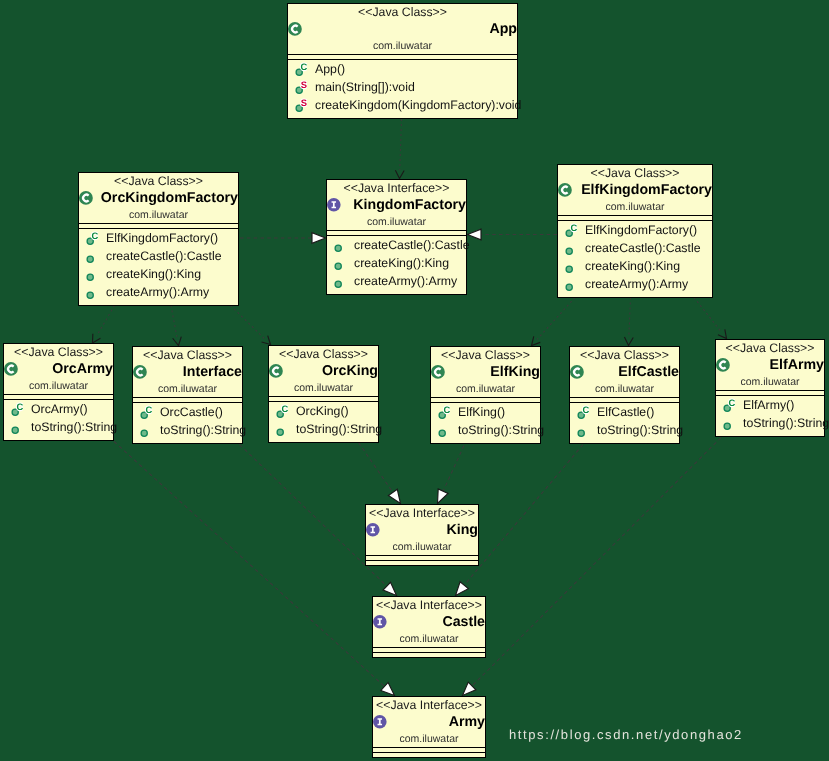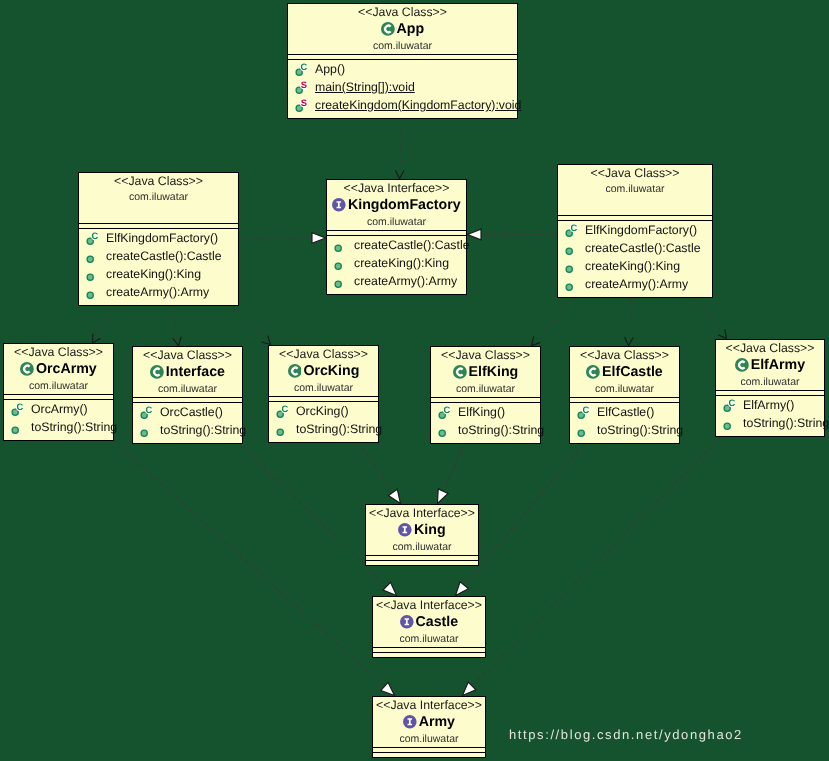--- a/index.html
+++ b/index.html
@@ -8,32 +8,32 @@
        font-family:"Liberation Sans",sans-serif;
        -webkit-font-smoothing:antialiased;text-rendering:geometricPrecision;}
   #canvas{position:relative;width:829px;height:761px;background:#14532d;overflow:hidden;}
   #edges{position:absolute;left:0;top:0;width:829px;height:761px;pointer-events:none;}
   .node{position:absolute;box-sizing:border-box;background:#fcfccd;
         border:1px solid #000;}
   .nhead{box-sizing:border-box;text-align:center;border-bottom:1px solid #000;
          position:relative;}
   .stereo{font-size:12.3px;line-height:16px;color:#1a1a1a;padding-top:0px;}
   .nname{font-size:14.2px;font-weight:bold;line-height:18px;color:#000;white-space:nowrap;
-         display:flex;align-items:center;justify-content:center;}
+         display:flex;align-items:center;justify-content:space-between;}
   .nname .ic{margin-right:2px;flex:0 0 auto;}
   .npkg{font-size:10.5px;line-height:13px;color:#2e2e2e;padding-top:2px;}
   .nhead{height:51px;}
   .nattrs{box-sizing:border-box;border-bottom:1px solid #000;height:5px;}
   .nmeths{box-sizing:border-box;padding-top:0px;padding-bottom:4px;}
   .nmeths.empty{height:4px;padding-bottom:0;}
   .member{font-size:12.3px;line-height:18px;color:#111;white-space:nowrap;
           display:flex;align-items:center;padding-left:3px;position:relative;}
   .member .mi{flex:0 0 auto;}
   .mlabel{padding-left:8px;}
-  .mlabel.st{text-decoration:underline;}
+  .mlabel.st{}
   .wm{position:absolute;color:#e4e4dc;font-family:Liberation Sans, sans-serif;
       font-size:13px;letter-spacing:1.6px;white-space:nowrap;}
 </style>
 </head>
 <body>
 
 <div id="canvas">
 
   <svg id="edges" width="829" height="761" viewBox="0 0 829 761">
     <g>
@@ -135,20 +135,27 @@
               <text x="12.9" y="9.5" font-size="9.4" text-anchor="middle" font-family="Liberation Sans, sans-serif" font-weight="bold" fill="#ffffff" stroke="#ffffff" stroke-width="2.1" stroke-linejoin="round">S</text>
               <text x="12.9" y="9.5" font-size="9.4" text-anchor="middle" font-family="Liberation Sans, sans-serif" font-weight="bold" fill="#d1003c">S</text>
             </svg>
             <span class="mlabel st">createKingdom(KingdomFactory):void</span>
           </div>
     </div>
   </div>
   <div class="node" style="left:78px;top:172px;width:161px">
     <div class="nhead">
       <div class="stereo">&lt;&lt;Java Class&gt;&gt;</div>
+      <div class="nname">
+            <svg class="ic" width="13.8" height="13.8" viewBox="0 0 13.8 13.8">
+              <circle cx="6.9" cy="6.9" r="6.9" fill="#2f8552"></circle>
+              <path d="M 10.40 10.22 A 4.4 4.4 0 1 1 10.40 3.78 L 8.87 5.43 A 2.15 2.15 0 1 0 8.87 8.57 Z" fill="#ffffff"></path>
+            </svg>
+            <span>OrcKingdomFactory</span>
+          </div>
       <div class="npkg">com.iluwatar</div>
     </div>
     <div class="nattrs"></div>
     <div class="nmeths">
       <div class="member">
             <svg class="mi" width="16" height="18" viewBox="0 0 16 18">
               <circle cx="8.2" cy="12.2" r="3.1" fill="#6fb98a" stroke="#11865a" stroke-width="1.3"></circle>
               <text x="12.9" y="9.5" font-size="9.4" text-anchor="middle" font-family="Liberation Sans, sans-serif" font-weight="bold" fill="#ffffff" stroke="#ffffff" stroke-width="2.1" stroke-linejoin="round">C</text>
               <text x="12.9" y="9.5" font-size="9.4" text-anchor="middle" font-family="Liberation Sans, sans-serif" font-weight="bold" fill="#0a8a3a">C</text>
             </svg>
@@ -204,20 +211,27 @@
             <svg class="mi" width="16" height="18" viewBox="0 0 16 18">
               <circle cx="8.2" cy="12.2" r="3.1" fill="#6fb98a" stroke="#11865a" stroke-width="1.3"></circle>
             </svg>
             <span class="mlabel">createArmy():Army</span>
           </div>
     </div>
   </div>
   <div class="node" style="left:557px;top:164px;width:156px">
     <div class="nhead">
       <div class="stereo">&lt;&lt;Java Class&gt;&gt;</div>
+      <div class="nname">
+            <svg class="ic" width="13.8" height="13.8" viewBox="0 0 13.8 13.8">
+              <circle cx="6.9" cy="6.9" r="6.9" fill="#2f8552"></circle>
+              <path d="M 10.40 10.22 A 4.4 4.4 0 1 1 10.40 3.78 L 8.87 5.43 A 2.15 2.15 0 1 0 8.87 8.57 Z" fill="#ffffff"></path>
+            </svg>
+            <span>ElfKingdomFactory</span>
+          </div>
       <div class="npkg">com.iluwatar</div>
     </div>
     <div class="nattrs"></div>
     <div class="nmeths">
       <div class="member">
             <svg class="mi" width="16" height="18" viewBox="0 0 16 18">
               <circle cx="8.2" cy="12.2" r="3.1" fill="#6fb98a" stroke="#11865a" stroke-width="1.3"></circle>
               <text x="12.9" y="9.5" font-size="9.4" text-anchor="middle" font-family="Liberation Sans, sans-serif" font-weight="bold" fill="#ffffff" stroke="#ffffff" stroke-width="2.1" stroke-linejoin="round">C</text>
               <text x="12.9" y="9.5" font-size="9.4" text-anchor="middle" font-family="Liberation Sans, sans-serif" font-weight="bold" fill="#0a8a3a">C</text>
             </svg>

